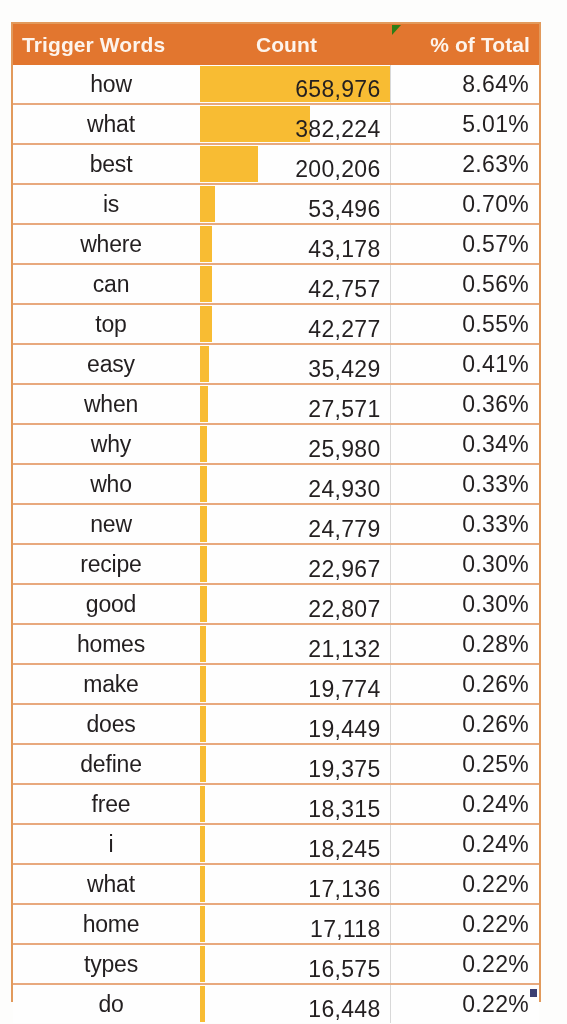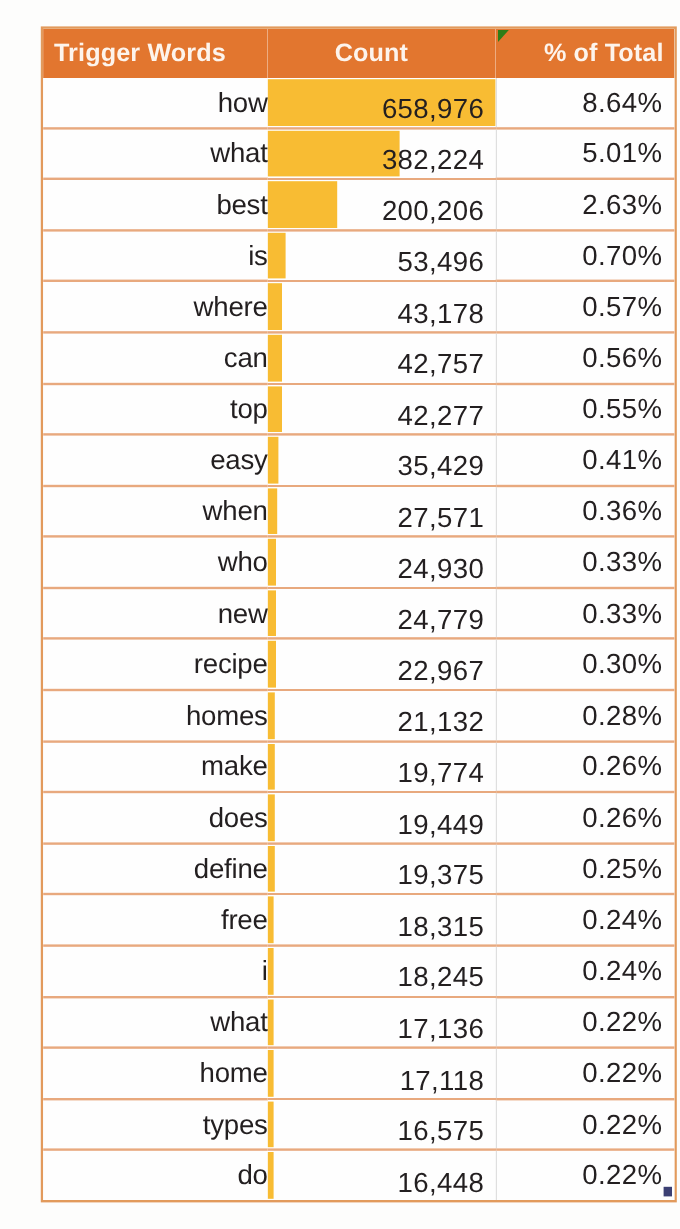--- a/index.html
+++ b/index.html
@@ -7,21 +7,21 @@
     padding: 0;
     width: 567px;
     height: 1024px;
     background: #fdfdfc;
     font-family: "Liberation Sans", sans-serif;
     overflow: hidden;
   }
 
   #table-wrap {
     position: absolute;
-    left: 34px;
+    left: 11px;
     top: 22px;
     width: 530px;
     height: 980px;
     box-sizing: border-box;
     background: #ffffff;
     border: 2px solid #e29a5c;
   }
 
   table.grid {
     border-collapse: collapse;
@@ -70,21 +70,21 @@
     border-bottom: 2px solid #e8a97e;
     font-size: 23px;
     color: #231f20;
     padding: 0;
     box-sizing: border-box;
     background: #fefefe;
     vertical-align: middle;
   }
 
   td.word {
-    text-align: right;
+    text-align: center;
     padding-left: 9px;
     letter-spacing: -0.2px;
   }
 
   
   td.count {
     position: relative;
     padding: 0 9px 0 0;
     text-align: right;
     overflow: hidden;
@@ -214,40 +214,56 @@
         </tr>
         <tr>
           <td class="word">when</td>
           <td class="count">
             <span class="bar" style="width: 7.95px; background: rgb(248, 188, 51);"></span>
             <span class="num">27,571</span>
           </td>
           <td class="pct">0.36%</td>
         </tr>
         <tr>
+          <td class="word">why</td>
+          <td class="count">
+            <span class="bar" style="width: 7.49px; background: rgb(248, 188, 51);"></span>
+            <span class="num">25,980</span>
+          </td>
+          <td class="pct">0.34%</td>
+        </tr>
+        <tr>
           <td class="word">who</td>
           <td class="count">
             <span class="bar" style="width: 7.19px; background: rgb(248, 188, 51);"></span>
             <span class="num">24,930</span>
           </td>
           <td class="pct">0.33%</td>
         </tr>
         <tr>
           <td class="word">new</td>
           <td class="count">
             <span class="bar" style="width: 7.14px; background: rgb(248, 188, 51);"></span>
             <span class="num">24,779</span>
           </td>
           <td class="pct">0.33%</td>
         </tr>
         <tr>
           <td class="word">recipe</td>
           <td class="count">
             <span class="bar" style="width: 6.62px; background: rgb(248, 188, 51);"></span>
             <span class="num">22,967</span>
+          </td>
+          <td class="pct">0.30%</td>
+        </tr>
+        <tr>
+          <td class="word">good</td>
+          <td class="count">
+            <span class="bar" style="width: 6.58px; background: rgb(248, 188, 51);"></span>
+            <span class="num">22,807</span>
           </td>
           <td class="pct">0.30%</td>
         </tr>
         <tr>
           <td class="word">homes</td>
           <td class="count">
             <span class="bar" style="width: 6.09px; background: rgb(248, 188, 51);"></span>
             <span class="num">21,132</span>
           </td>
           <td class="pct">0.28%</td>

